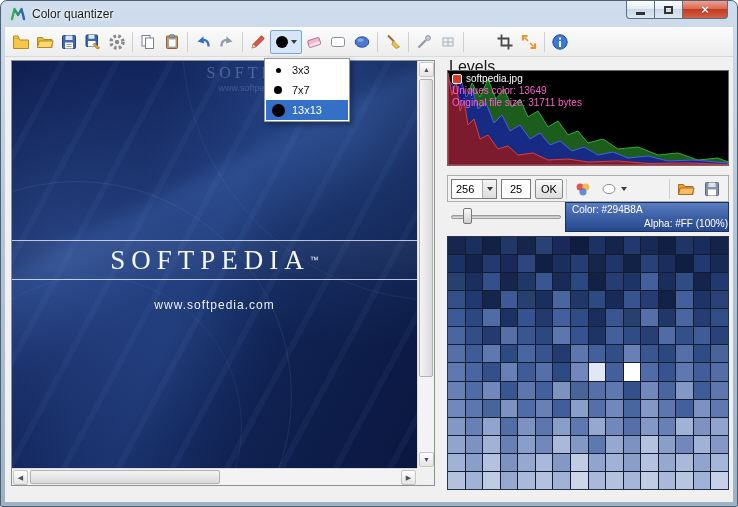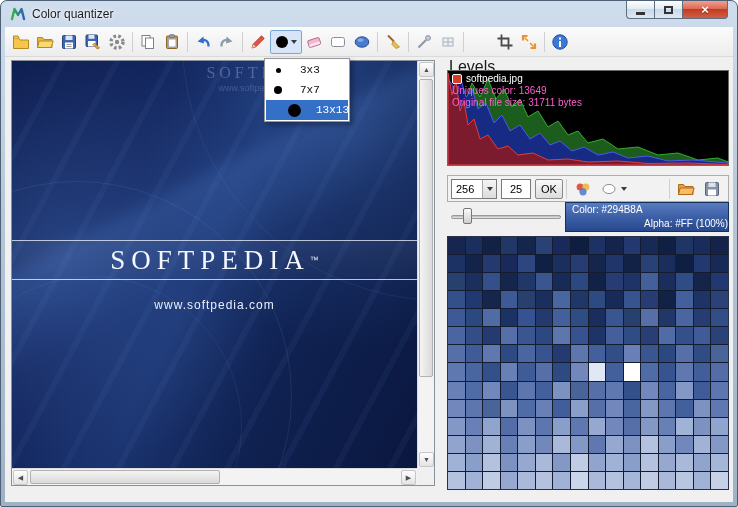--- a/index.html
+++ b/index.html
@@ -28,23 +28,23 @@
   .tb-btn { width:24px; height:24px; display:flex; align-items:center; justify-content:center; border:1px solid transparent; border-radius:2px; flex:0 0 auto; }
   .tb-btn.wide { width:32px; }
   .tb-btn.pressed { background:#d6e6f8; border-color:#7ba7d7; }
   .tb-sep { width:1px; height:20px; background:#cfcfcf; margin:0 3px; flex:0 0 1px; }
   .caret { width:0; height:0; border-left:3px solid transparent; border-right:3px solid transparent; border-top:4px solid #3a3a3a; margin-left:3px; }
   .dot { background:#000; border-radius:50%; display:inline-block; }
   
   .menu { position:absolute; left:259px; top:31px; width:86px; background:#fff; border:1px solid #979797;
     box-shadow:3px 3px 5px rgba(0,0,0,.3); z-index:60; padding:1px; }
   .menu-item { height:20px; display:flex; align-items:center; font-size:11px; color:#111; }
-  .menu-item.selected { background:#3470c8; color:#fff;padding-left:16px; }
+  .menu-item.selected { background:#3470c8; color:#fff; }
   .dot-wrap { width:24px; display:flex; align-items:center; justify-content:center; flex:0 0 24px; }
-  .menu-label { margin-left:10px;font-family:Liberation Mono, monospace; }
+  .menu-label { margin-left:2px; }
   
   .left-panel { position:absolute; left:6px; top:33px; width:424px; height:426px; border:1px solid #8a9099; background:#fff; }
   .image-viewport { position:absolute; left:0; top:0; right:17px; bottom:17px; overflow:hidden;
     background:
       radial-gradient(circle at 85% 18%, rgba(70,120,200,.28), transparent 45%),
       radial-gradient(circle at 12% 48%, rgba(84,132,212,.32), transparent 52%),
       repeating-linear-gradient(118deg, transparent 0 42px, rgba(120,160,230,.06) 42px 48px),
       linear-gradient(115deg,#0d1c4e 0%,#13265e 30%,#1b3470 48%,#102252 68%,#0a173f 100%); }
   .arc { position:absolute; border-radius:50%; }
   .arc1 { width:430px; height:430px; left:-150px; top:120px; border:1px solid rgba(130,170,235,.12); }

